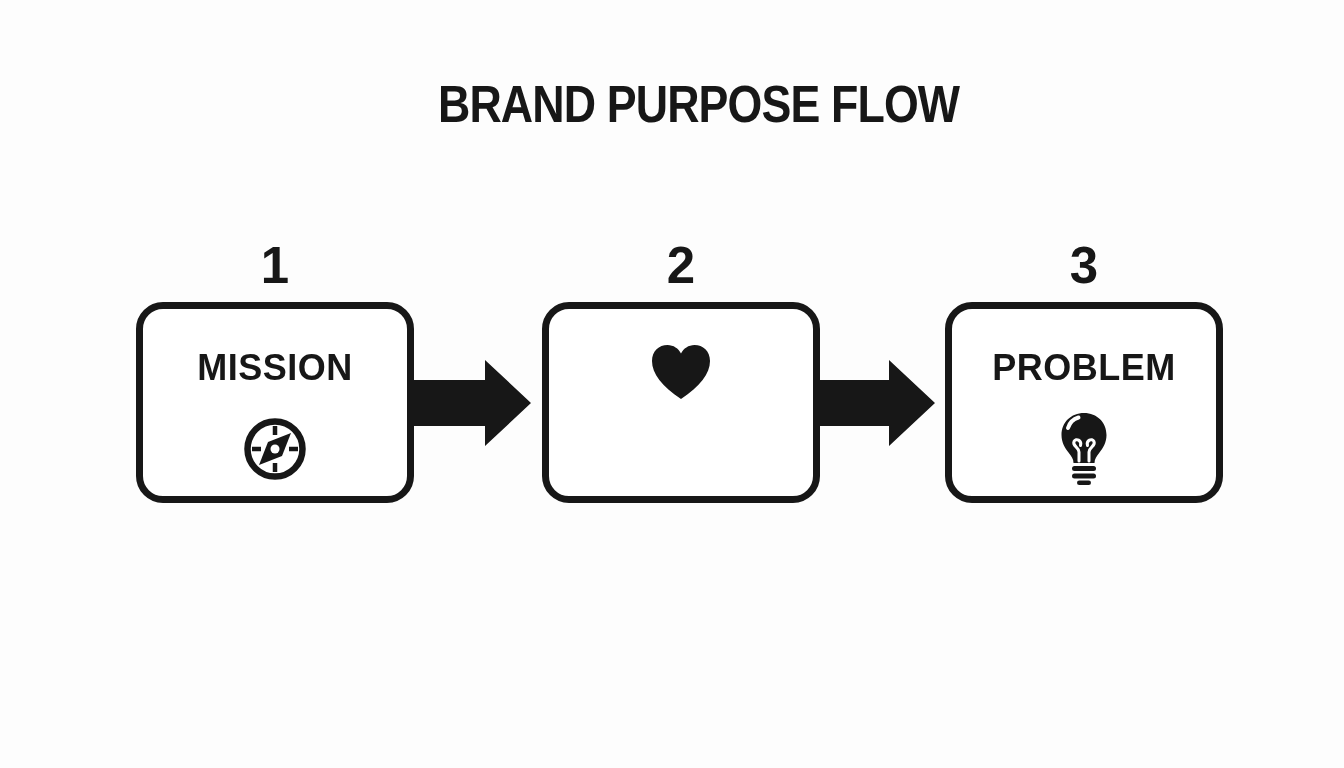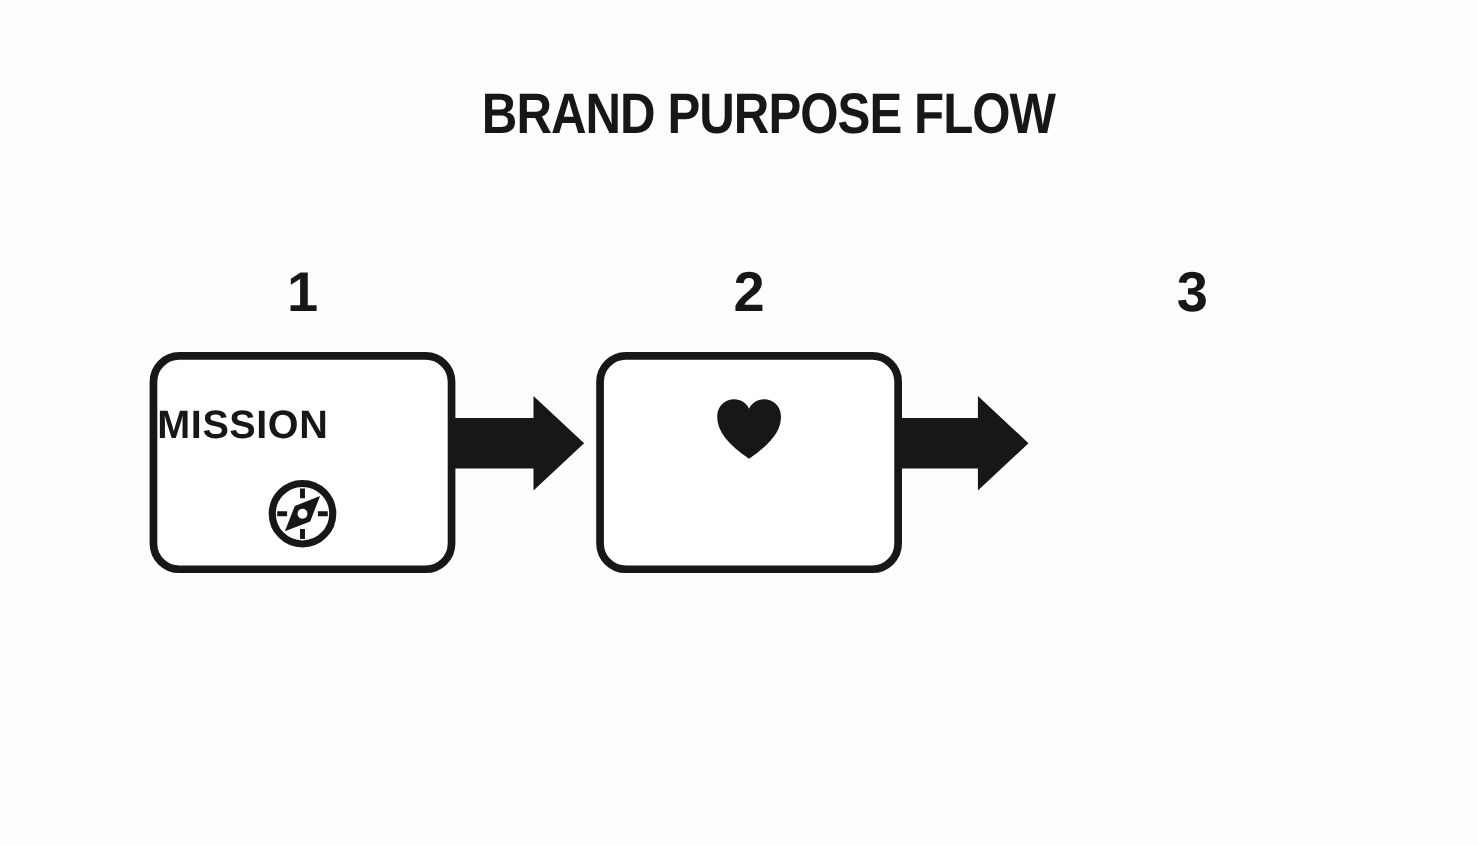--- a/index.html
+++ b/index.html
@@ -36,28 +36,29 @@
     top: 240px;
     width: 278px;
     text-align: center;
     font-size: 51px;
     font-weight: bold;
     line-height: 1;
     color: var(--ink);
   }
   .step-box {
     position: absolute;
-    top: 320px;
+    top: 302px;
     width: 278px;
     height: 201px;
     border: 7px solid var(--ink);
     border-radius: 27px;
     background: #ffffff;
     display: flex;
     flex-direction: column;
+    align-items: center;
   }
   .step-label {
     margin-top: 41px;
     font-size: 36px;
     font-weight: bold;
     line-height: 36px;
     letter-spacing: 0.5px;
     color: var(--ink);
     white-space: nowrap;
   }
@@ -122,14 +123,27 @@
       </svg>
     </div>
   </div>
 
   <div class="flow-arrow arrow-2">
     <svg width="120" height="86" viewBox="0 0 120 86" aria-hidden="true">
       <polygon points="0,20 74,20 74,0 120,43 74,86 74,66 0,66" fill="currentColor"></polygon>
     </svg>
   </div>
 
+  <div class="step-box pos-3">
+    <div class="step-label">PROBLEM</div>
+    <div class="icon-slot">
+      <svg width="60" height="74" viewBox="0 0 60 74" aria-hidden="true">
+        <path d="M30 1 C17 1 7.5 10.5 7.5 23 C7.5 30.5 11 36 14.5 40.5 C17.5 44.3 19.5 47 19.5 51 L40.5 51 C40.5 47 42.5 44.3 45.5 40.5 C49 36 52.5 30.5 52.5 23 C52.5 10.5 43 1 30 1 Z" fill="currentColor"></path>
+        <path d="M14 16 C15.5 11 19.5 7 24.5 5.5" stroke="#ffffff" stroke-width="4" fill="none" stroke-linecap="round"></path>
+        <path d="M25 49 L25 40 C25 35 18 34 20 29.5 C22 25.5 28 28.5 26.5 33.5 M35 49 L35 40 C35 35 42 34 40 29.5 C38 25.5 32 28.5 33.5 33.5" stroke="#ffffff" stroke-width="3" fill="none" stroke-linecap="round"></path>
+        <rect x="18" y="54" width="24" height="5" rx="2.5" fill="currentColor"></rect>
+        <rect x="18" y="61.5" width="24" height="5" rx="2.5" fill="currentColor"></rect>
+        <rect x="23" y="68.5" width="14" height="4.5" rx="2.25" fill="currentColor"></rect>
+      </svg>
+    </div>
+  </div>
 
 </div>
 
 </body></html>

